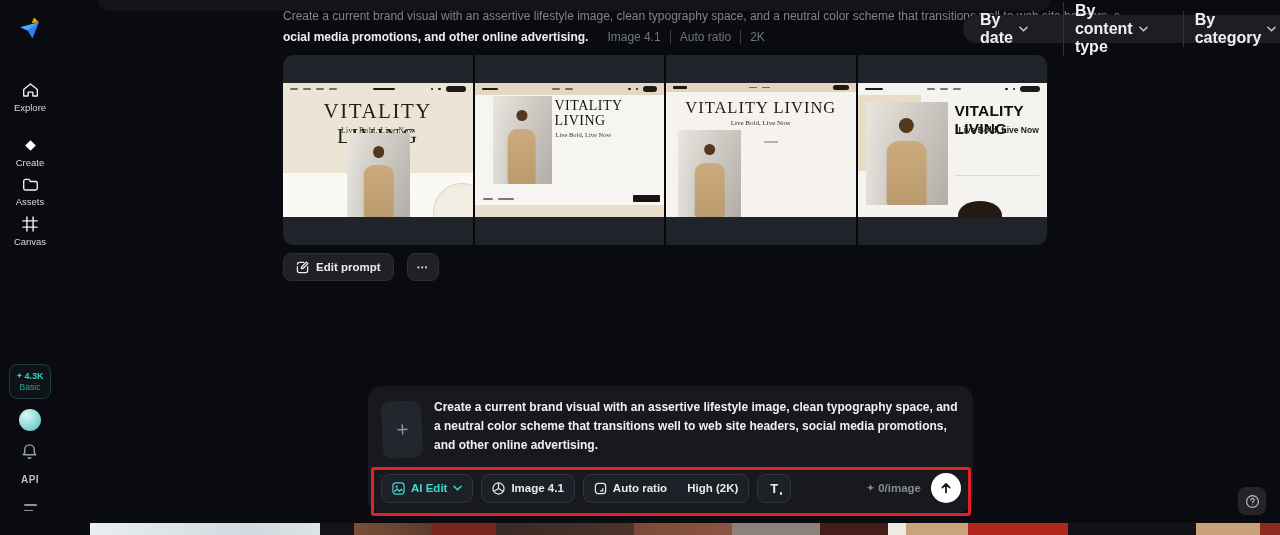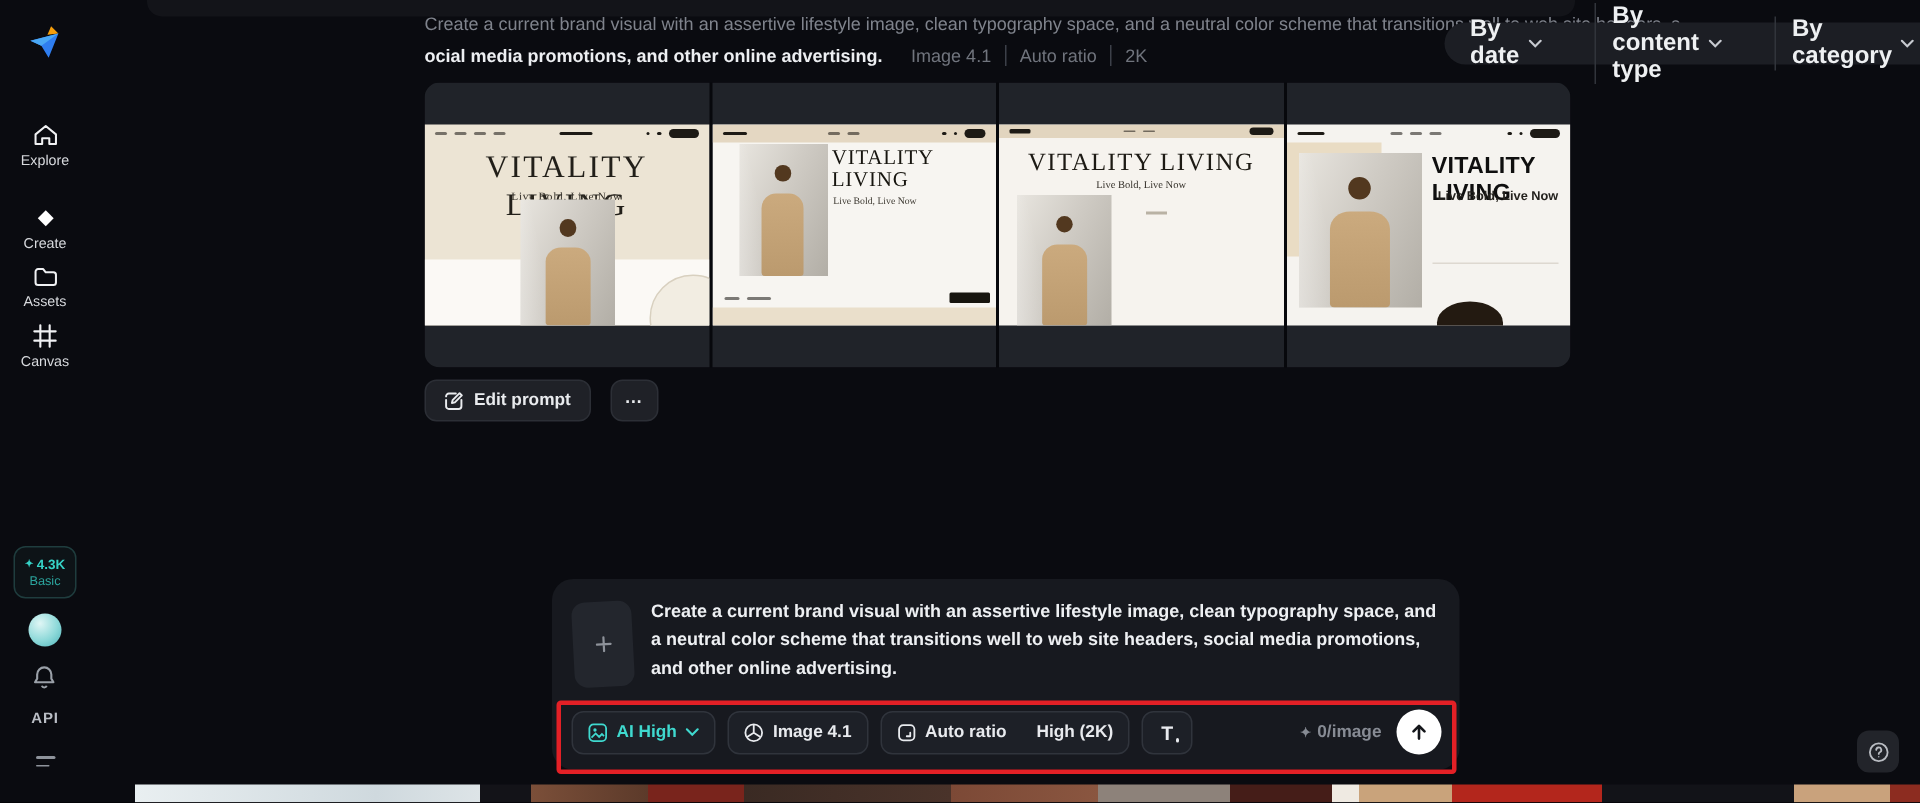--- a/index.html
+++ b/index.html
@@ -399,21 +399,21 @@
 
     <div class="c-toolbar">
       <div class="tb-pill teal">
         <span>
           <svg width="13" height="13" viewBox="0 0 14 14" fill="none" stroke="currentColor" stroke-width="1.3">
               <rect x="1" y="1" width="12" height="12" rx="3"></rect>
               <circle cx="5" cy="5" r="1.2" fill="currentColor" stroke="none"></circle>
               <path d="M2.5 10.5 l3-3 2.5 2.5 2-2 1.5 1.5"></path>
             </svg>
         </span>
-        <span>AI High</span>
+        <span>AI Edit</span>
         <span class="chev" style="color:#3fd9cf">
             <svg width="9" height="6" viewBox="0 0 10 6" fill="none" stroke="currentColor" stroke-width="1.6" stroke-linecap="round">
               <path d="M1 1 l4 4 4-4"></path>
             </svg>
           </span>
       </div>
 
       <div class="tb-pill">
         <span>
           <svg width="13" height="13" viewBox="0 0 14 14" fill="none" stroke="currentColor" stroke-width="1.3">

